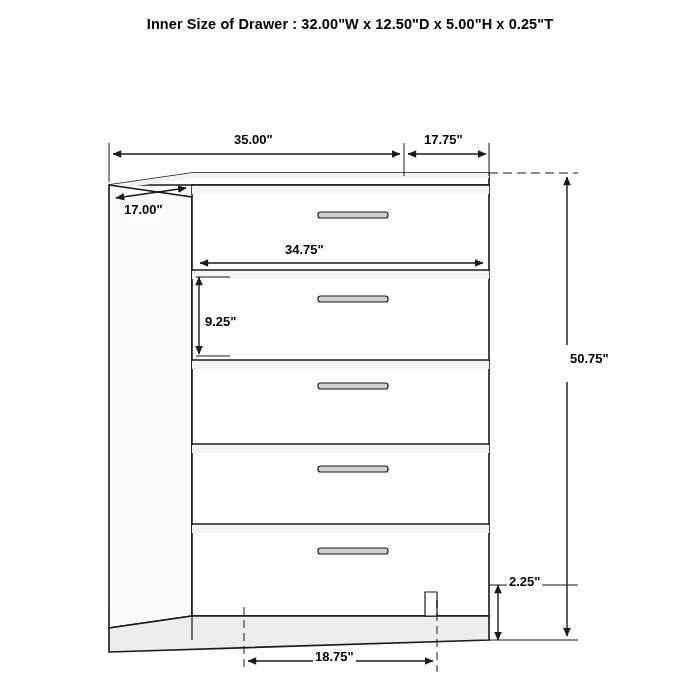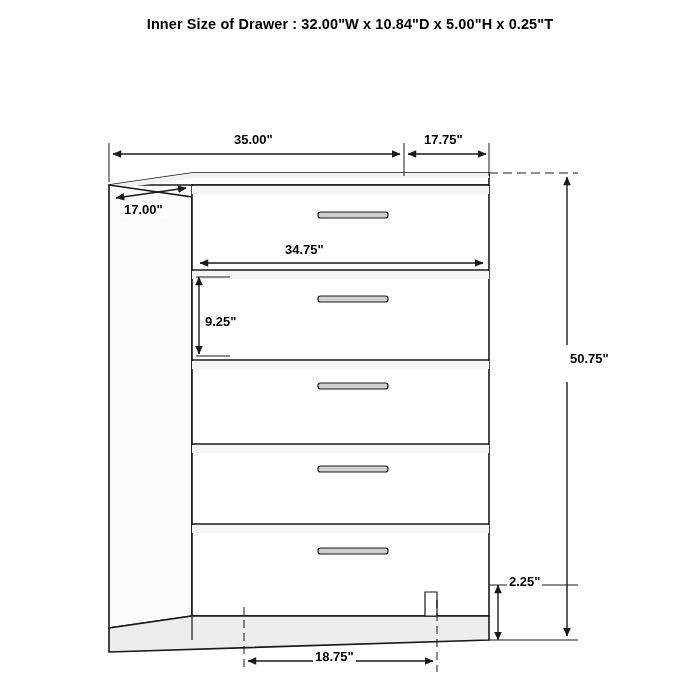--- a/index.html
+++ b/index.html
@@ -43,21 +43,21 @@
     background: #ffffff;
     padding: 0 2px;
     line-height: 14px;
   }
 </style>
 </head>
 <body>
 
 <div id="stage">
 
-  <div class="title">Inner Size of Drawer : 32.00"W x 10.84"D x 5.00"H x 0.25"T</div>
+  <div class="title">Inner Size of Drawer : 32.00"W x 12.50"D x 5.00"H x 0.25"T</div>
 
   <svg class="diagram" width="700" height="700" viewBox="0 0 700 700">
     <defs>
       <marker id="arrHead" markerWidth="9" markerHeight="9" refX="8" refY="4.5" orient="auto" markerUnits="userSpaceOnUse">
         <path d="M0,0.7 L8.6,4.5 L0,8.3 z" fill="#1a1a1a"></path>
       </marker>
       <marker id="arrTail" markerWidth="9" markerHeight="9" refX="0.4" refY="4.5" orient="auto" markerUnits="userSpaceOnUse">
         <path d="M8.6,0.7 L0,4.5 L8.6,8.3 z" fill="#1a1a1a"></path>
       </marker>
     </defs>

